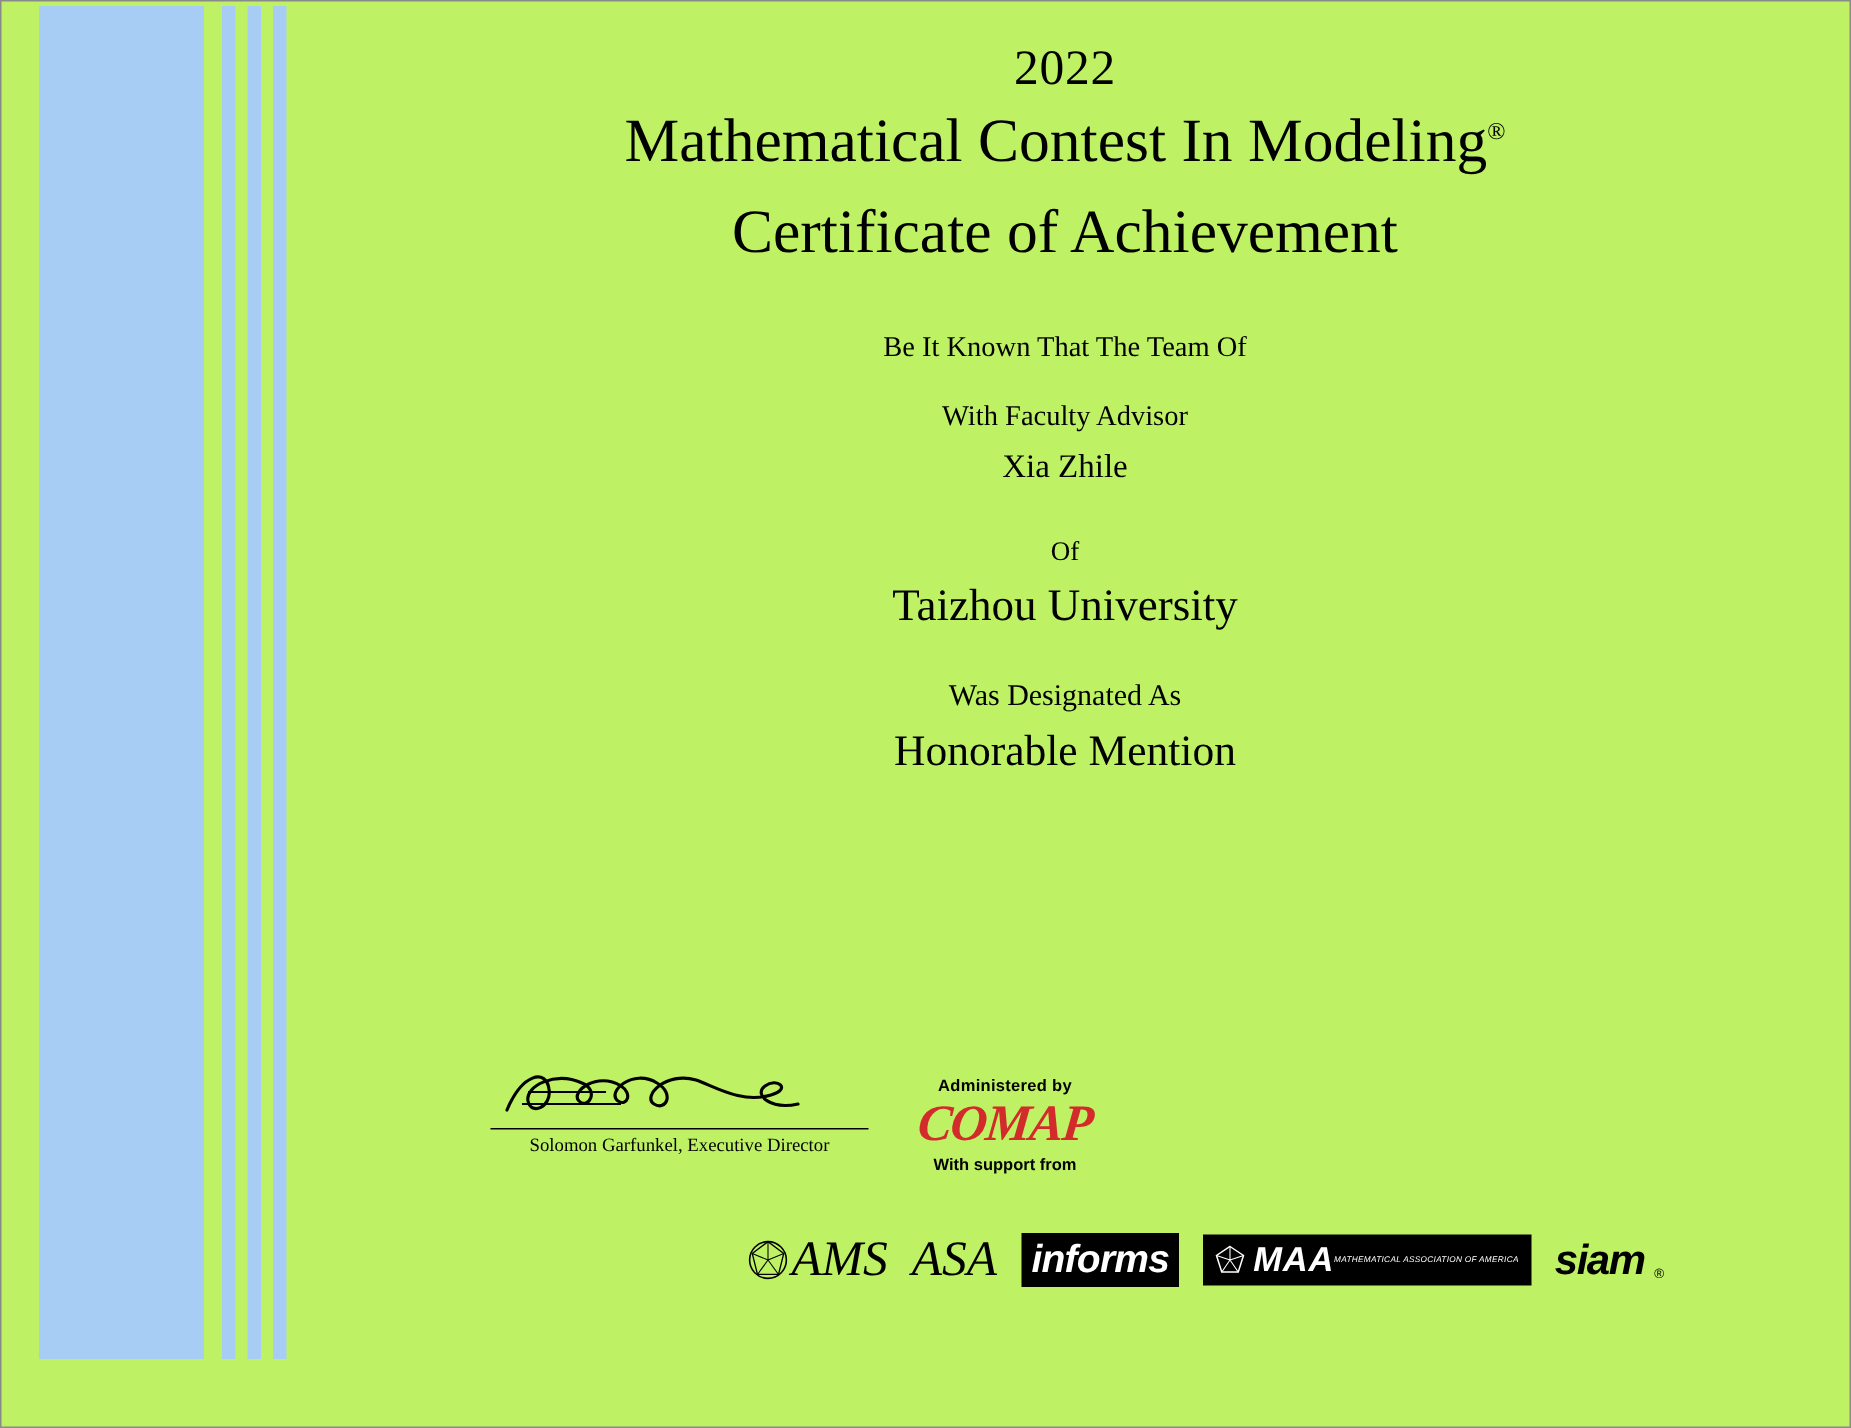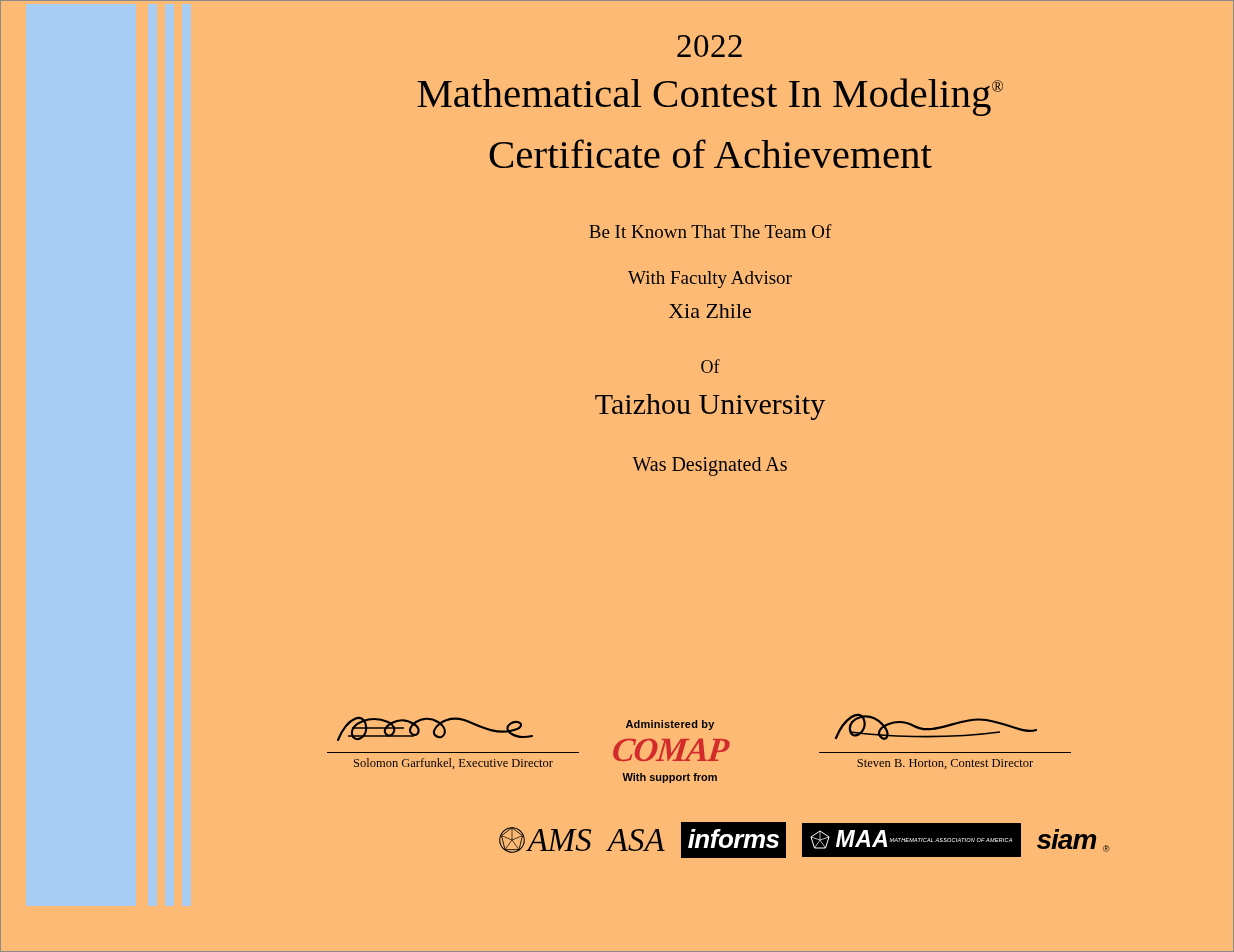--- a/index.html
+++ b/index.html
@@ -7,21 +7,21 @@
     padding: 0;
     background: #ffffff;
   }
   body {
     font-family: "Liberation Serif", serif;
   }
   .page {
     position: relative;
     width: 1234px;
     height: 952px;
-    background: #fdba74;
+    background: #bef264;
     overflow: hidden;
     box-sizing: border-box;
   }
   
   .frame {
     position: absolute;
     left: 0;
     top: 0;
     right: 0;
     bottom: 0;
@@ -274,44 +274,35 @@
     <div class="lbl lbl-known">Be It Known That The Team Of</div>
 
 
     <div class="lbl lbl-advisor">With Faculty Advisor</div>
     <div class="advisor">Xia Zhile</div>
 
     <div class="lbl lbl-of">Of</div>
     <div class="school">Taizhou University</div>
 
     <div class="lbl lbl-designated">Was Designated As</div>
+    <div class="award">Honorable Mention</div>
 
     <div class="sig-row">
 
       <div class="sig sig-left">
         <div class="sig-ink">
           <svg width="270" height="52" viewBox="0 0 270 52">
             <path d="M20 40 C30 16, 46 12, 48 26 C50 38, 36 44, 34 34 C32 24, 52 14, 70 22 C82 27, 74 40, 68 34 C62 28, 80 14, 96 24 C104 29, 100 38, 94 34 C86 28, 104 12, 120 22 C132 29, 126 41, 118 36 C110 31, 126 14, 146 20 C158 24, 176 36, 196 30 C210 26, 200 18, 192 24 C184 30, 196 40, 214 36" fill="none" stroke="#000" stroke-width="2.1" stroke-linecap="round"></path>
             <path d="M34 28 L86 28 M30 36 L96 36" fill="none" stroke="#000" stroke-width="1.4"></path>
           </svg>
         </div>
         <div class="sig-rule"></div>
         <div class="sig-caption">Solomon Garfunkel, Executive Director</div>
       </div>
 
-      <div class="sig sig-right">
-        <div class="sig-ink">
-          <svg width="270" height="52" viewBox="0 0 270 52">
-            <path d="M26 38 C34 18, 50 8, 54 20 C58 32, 42 42, 40 30 C38 18, 58 10, 72 24 C82 34, 76 44, 70 36 C64 28, 86 16, 104 26 C124 37, 150 16, 176 20 C200 24, 214 34, 226 30" fill="none" stroke="#000" stroke-width="2.2" stroke-linecap="round"></path>
-            <path d="M40 32 C70 36, 130 40, 190 32" fill="none" stroke="#000" stroke-width="1.6"></path>
-          </svg>
-        </div>
-        <div class="sig-rule"></div>
-        <div class="sig-caption">Steven B. Horton, Contest Director</div>
-      </div>
     </div>
 
     <div class="comap">
       <div class="comap-admin">Administered by</div>
       <div class="comap-logo">COMAP</div>
       <div class="comap-support">With support from</div>
     </div>
 
     <div class="logos">
 

